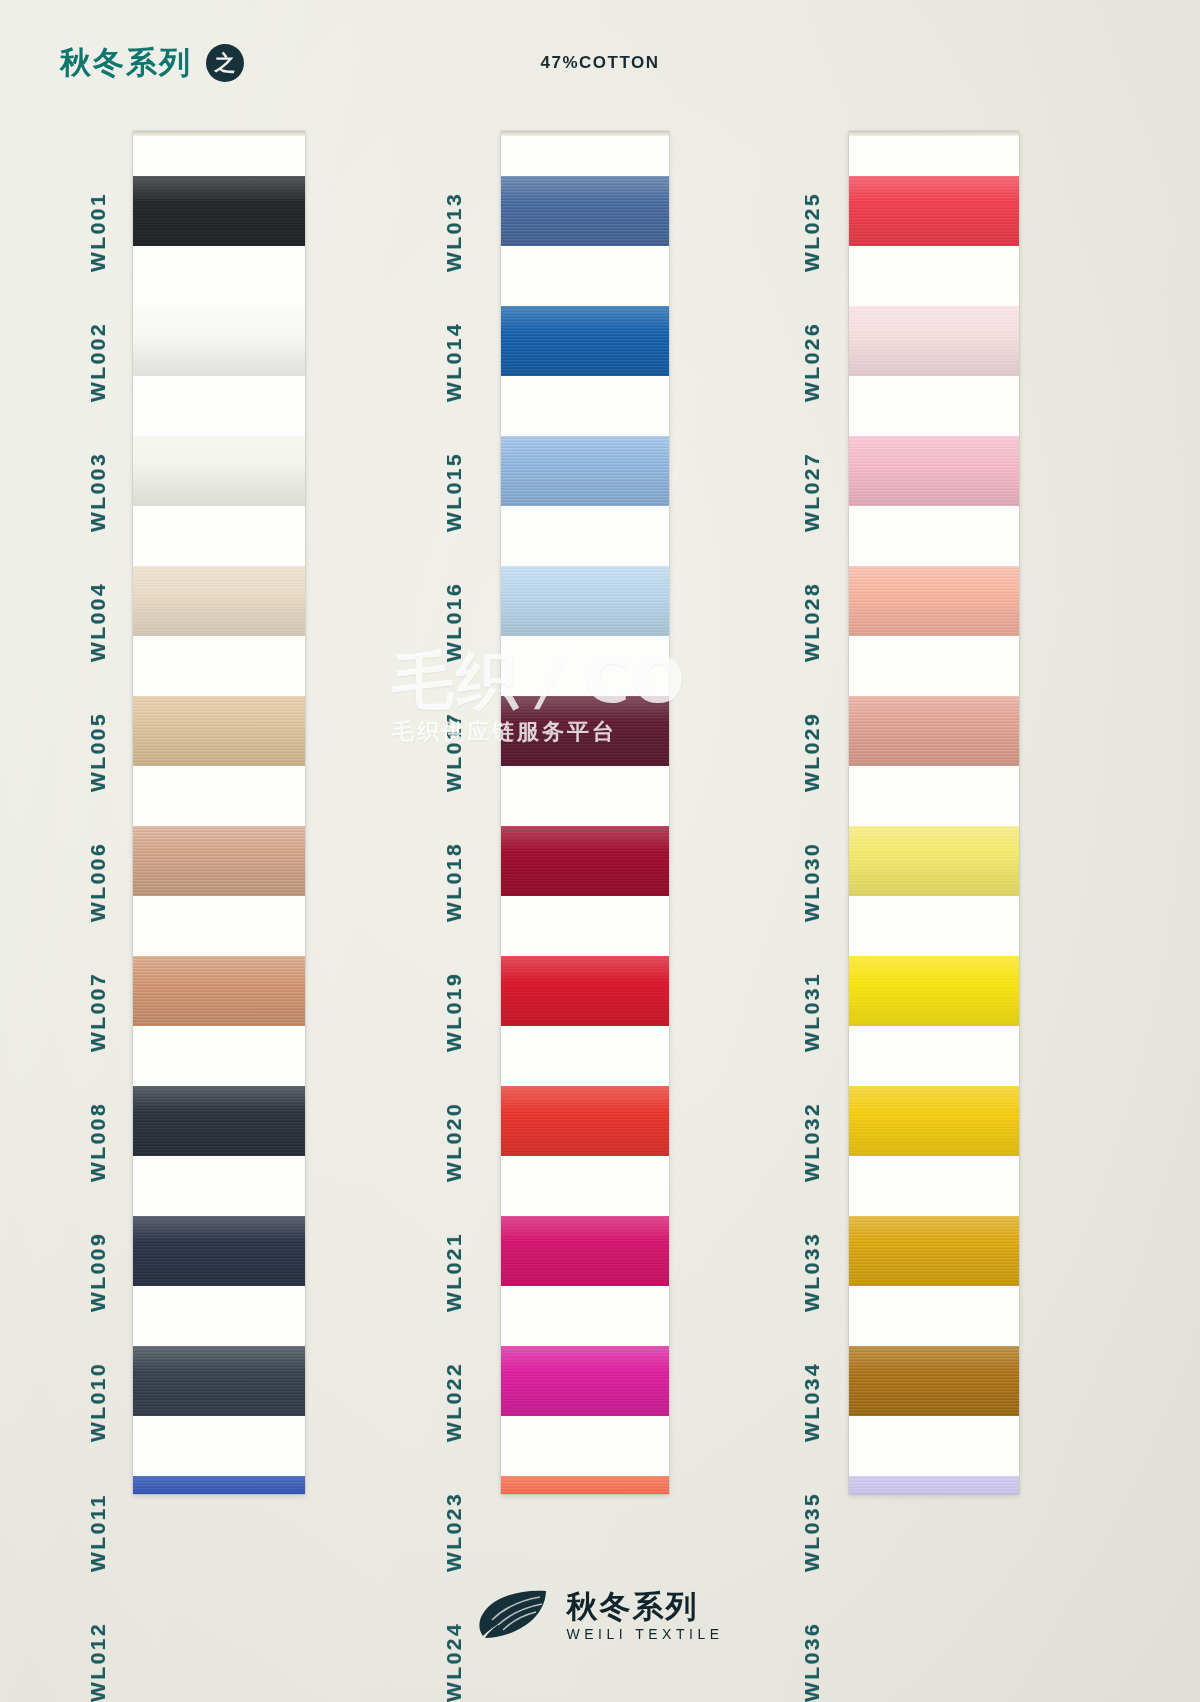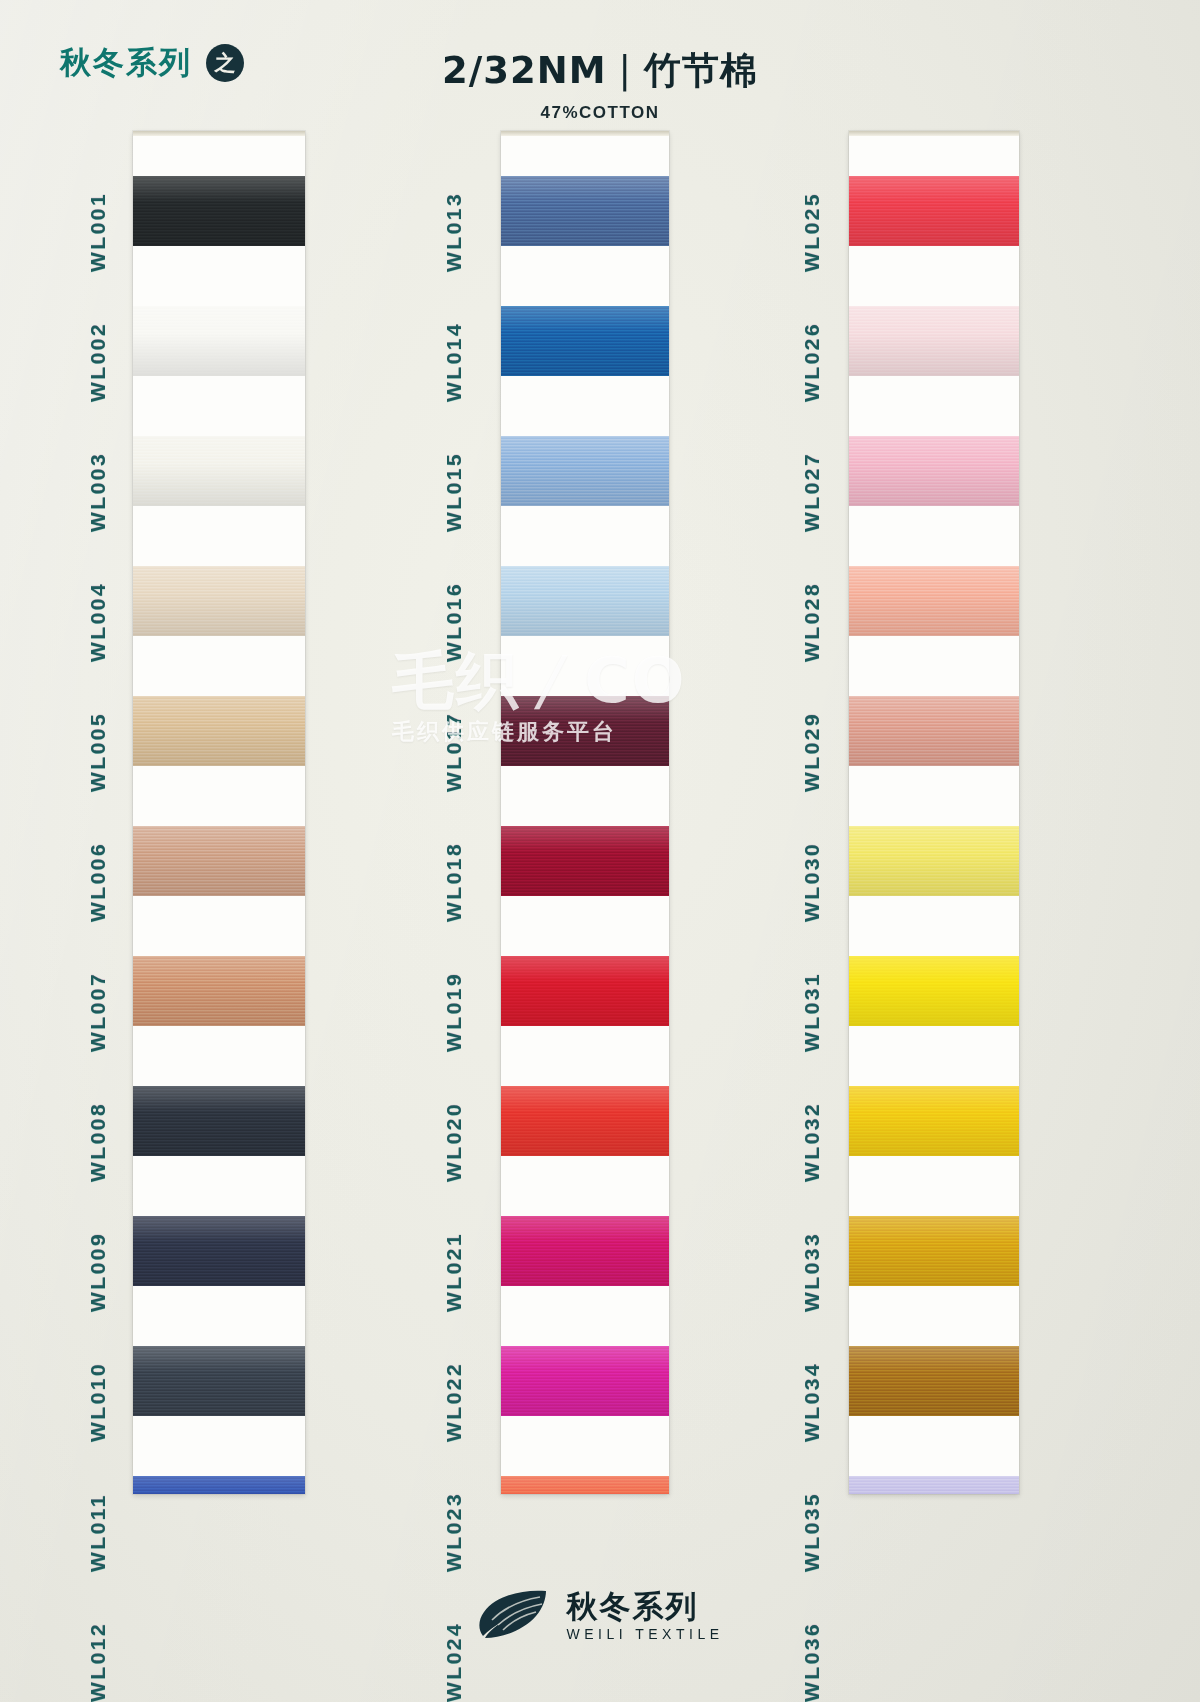--- a/index.html
+++ b/index.html
@@ -135,23 +135,20 @@
 <body>
 
 <div class="paper"></div>
 
 <div class="hdr-left">
   <span class="txt">秋冬系列</span>
   <span class="badge">之</span>
 </div>
 
 <div class="hdr-center">
-  <div class="main">
-    <span>2/32NM</span><span class="sep">|</span><span>竹节棉</span>
-  </div>
   <div class="sub">47%COTTON</div>
 </div>
 
 <div id="cols">
     <div class="col">
       <div class="lbl" style="color: rgb(29, 92, 92); left: 86px; top: 272px;">WL001</div>
       <div class="lbl" style="color: rgb(29, 92, 92); left: 86px; top: 402px;">WL002</div>
       <div class="lbl" style="color: rgb(29, 92, 92); left: 86px; top: 532px;">WL003</div>
       <div class="lbl" style="color: rgb(29, 92, 92); left: 86px; top: 662px;">WL004</div>
       <div class="lbl" style="color: rgb(29, 92, 92); left: 86px; top: 792px;">WL005</div>

